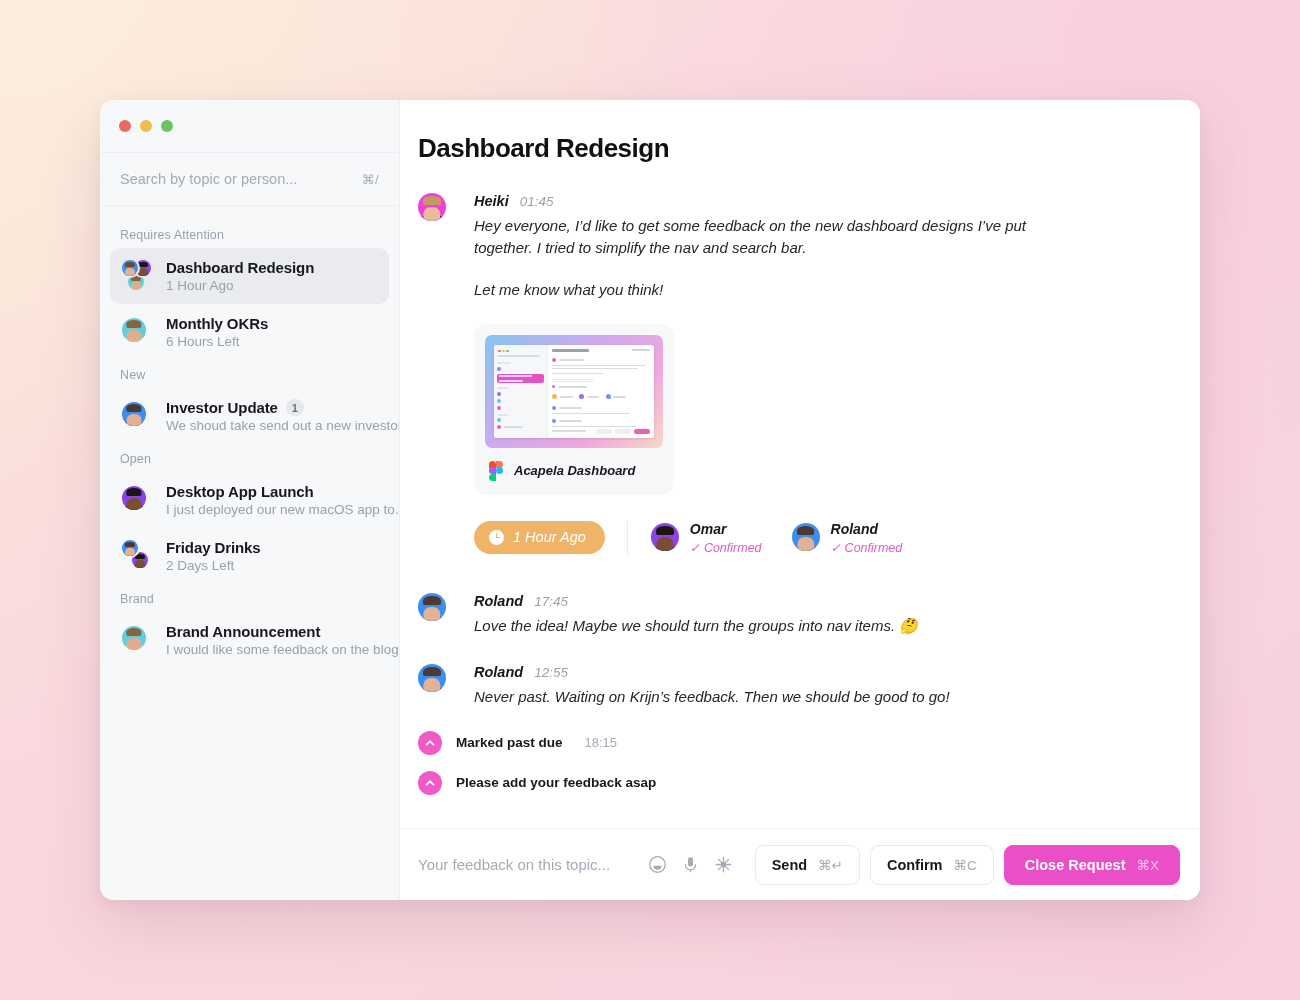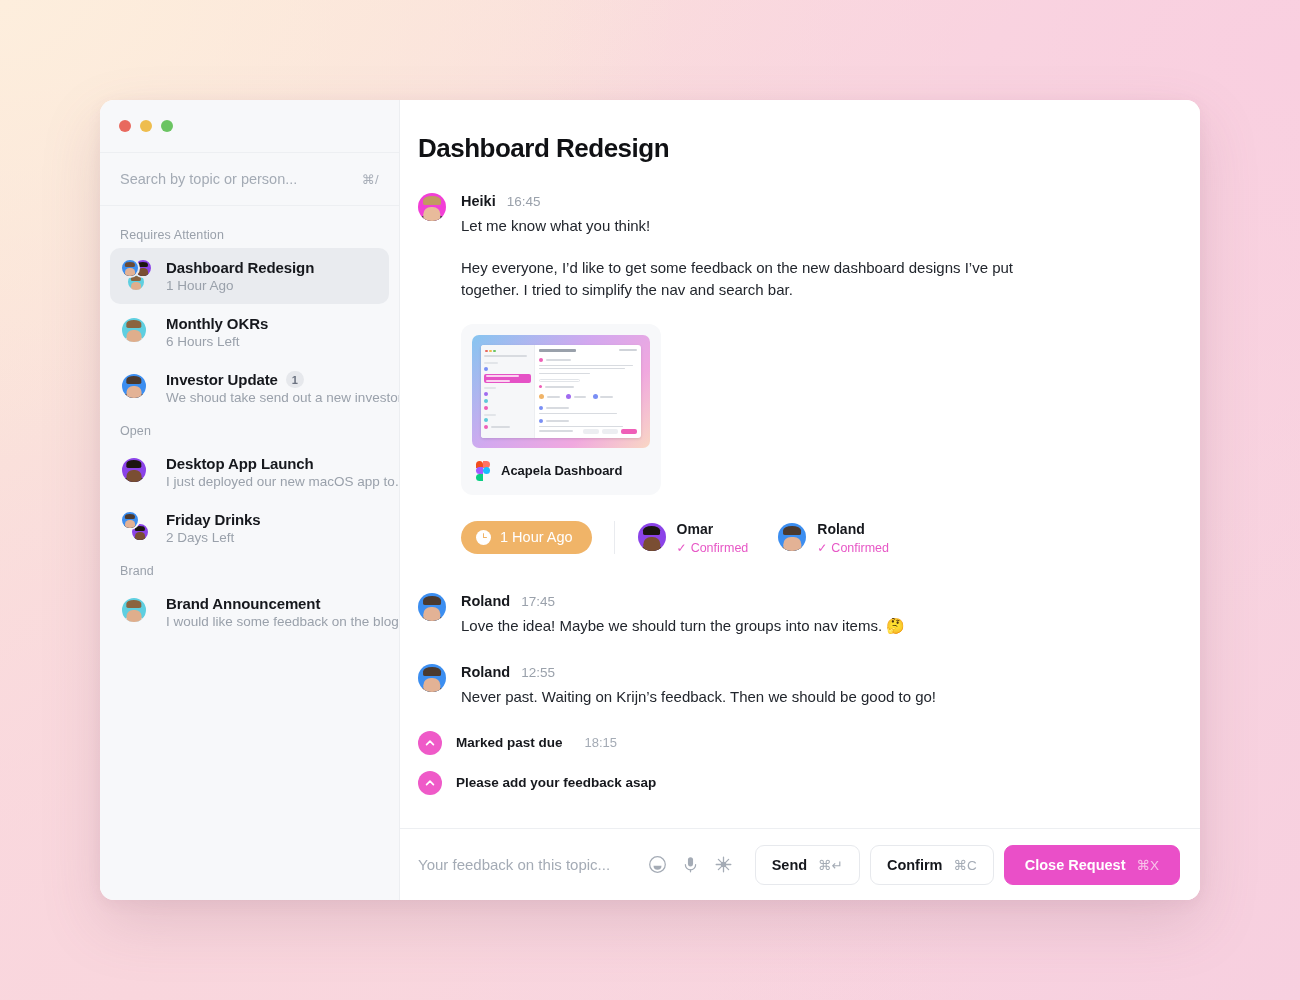--- a/index.html
+++ b/index.html
@@ -239,21 +239,21 @@
   }
   .page-title {
     font-size: 26px;
     font-weight: 700;
     color: #101114;
     letter-spacing: -0.5px;
     padding-left: 0;
     margin-bottom: 28px;
   }
 
-  .message { display: flex; gap: 15px; margin-bottom: 26px; }
+  .message { display: flex; gap: 28px; margin-bottom: 26px; font-style: italic; }
   .msg-body { flex: 1; min-width: 0; padding-top: 1px; }
   .msg-head { display: flex; align-items: baseline; gap: 11px; margin-bottom: 6px; }
   .msg-author { font-size: 14.5px; font-weight: 700; color: #16181d; }
   .msg-time { font-size: 13.5px; color: #9aa1ab; }
   .msg-text {
     font-size: 15px;
     line-height: 1.48;
     color: #22262d;
     max-width: 575px;
   }
@@ -476,20 +476,21 @@
             </span>
         </span>
         <span class="thread-text">
           <span class="thread-title-row">
             <span class="thread-title">Monthly OKRs</span>
           </span>
           <span class="thread-sub">6 Hours Left</span>
         </span>
       </div>
 
+      <div class="group-label">New</div>
 
       <div class="thread-item">
         <span class="thread-avatars">
           <span class="avatar a28" style="left:0;top:2px;background:#3c8ef0">
               <span class="body" style="background:#2e3340"></span>
               <span class="face" style="background:#e3b295"></span>
               <span class="hair" style="background:#4b3a2f"></span>
             </span>
         </span>
         <span class="thread-text">
@@ -568,24 +569,24 @@
 
       <div class="message">
         <span class="avatar a28" style="margin-top:1px;background:#f23fd6">
           <span class="body" style="background:#2b2f3a"></span>
           <span class="face" style="background:#e8bb9b"></span>
           <span class="hair" style="background:#c29a62"></span>
         </span>
         <div class="msg-body">
           <div class="msg-head">
             <span class="msg-author">Heiki</span>
-            <span class="msg-time">16:45</span>
+            <span class="msg-time">01:45</span>
           </div>
+          <p class="msg-text">Hey everyone, I’d like to get some feedback on the new dashboard designs I’ve put together. I tried to simplify the nav and search bar.</p>
           <p class="msg-text">Let me know what you think!</p>
-          <p class="msg-text">Hey everyone, I’d like to get some feedback on the new dashboard designs I’ve put together. I tried to simplify the nav and search bar.</p>
 
           <div class="attachment-card">
             <div class="attach-preview">
               <div class="mini-app">
                 <div class="mini-side">
                   <div class="mini-dots">
                       <i style="background:#e8695e"></i>
                       <i style="background:#eebd4e"></i>
                       <i style="background:#6bc462"></i>
                     </div>

